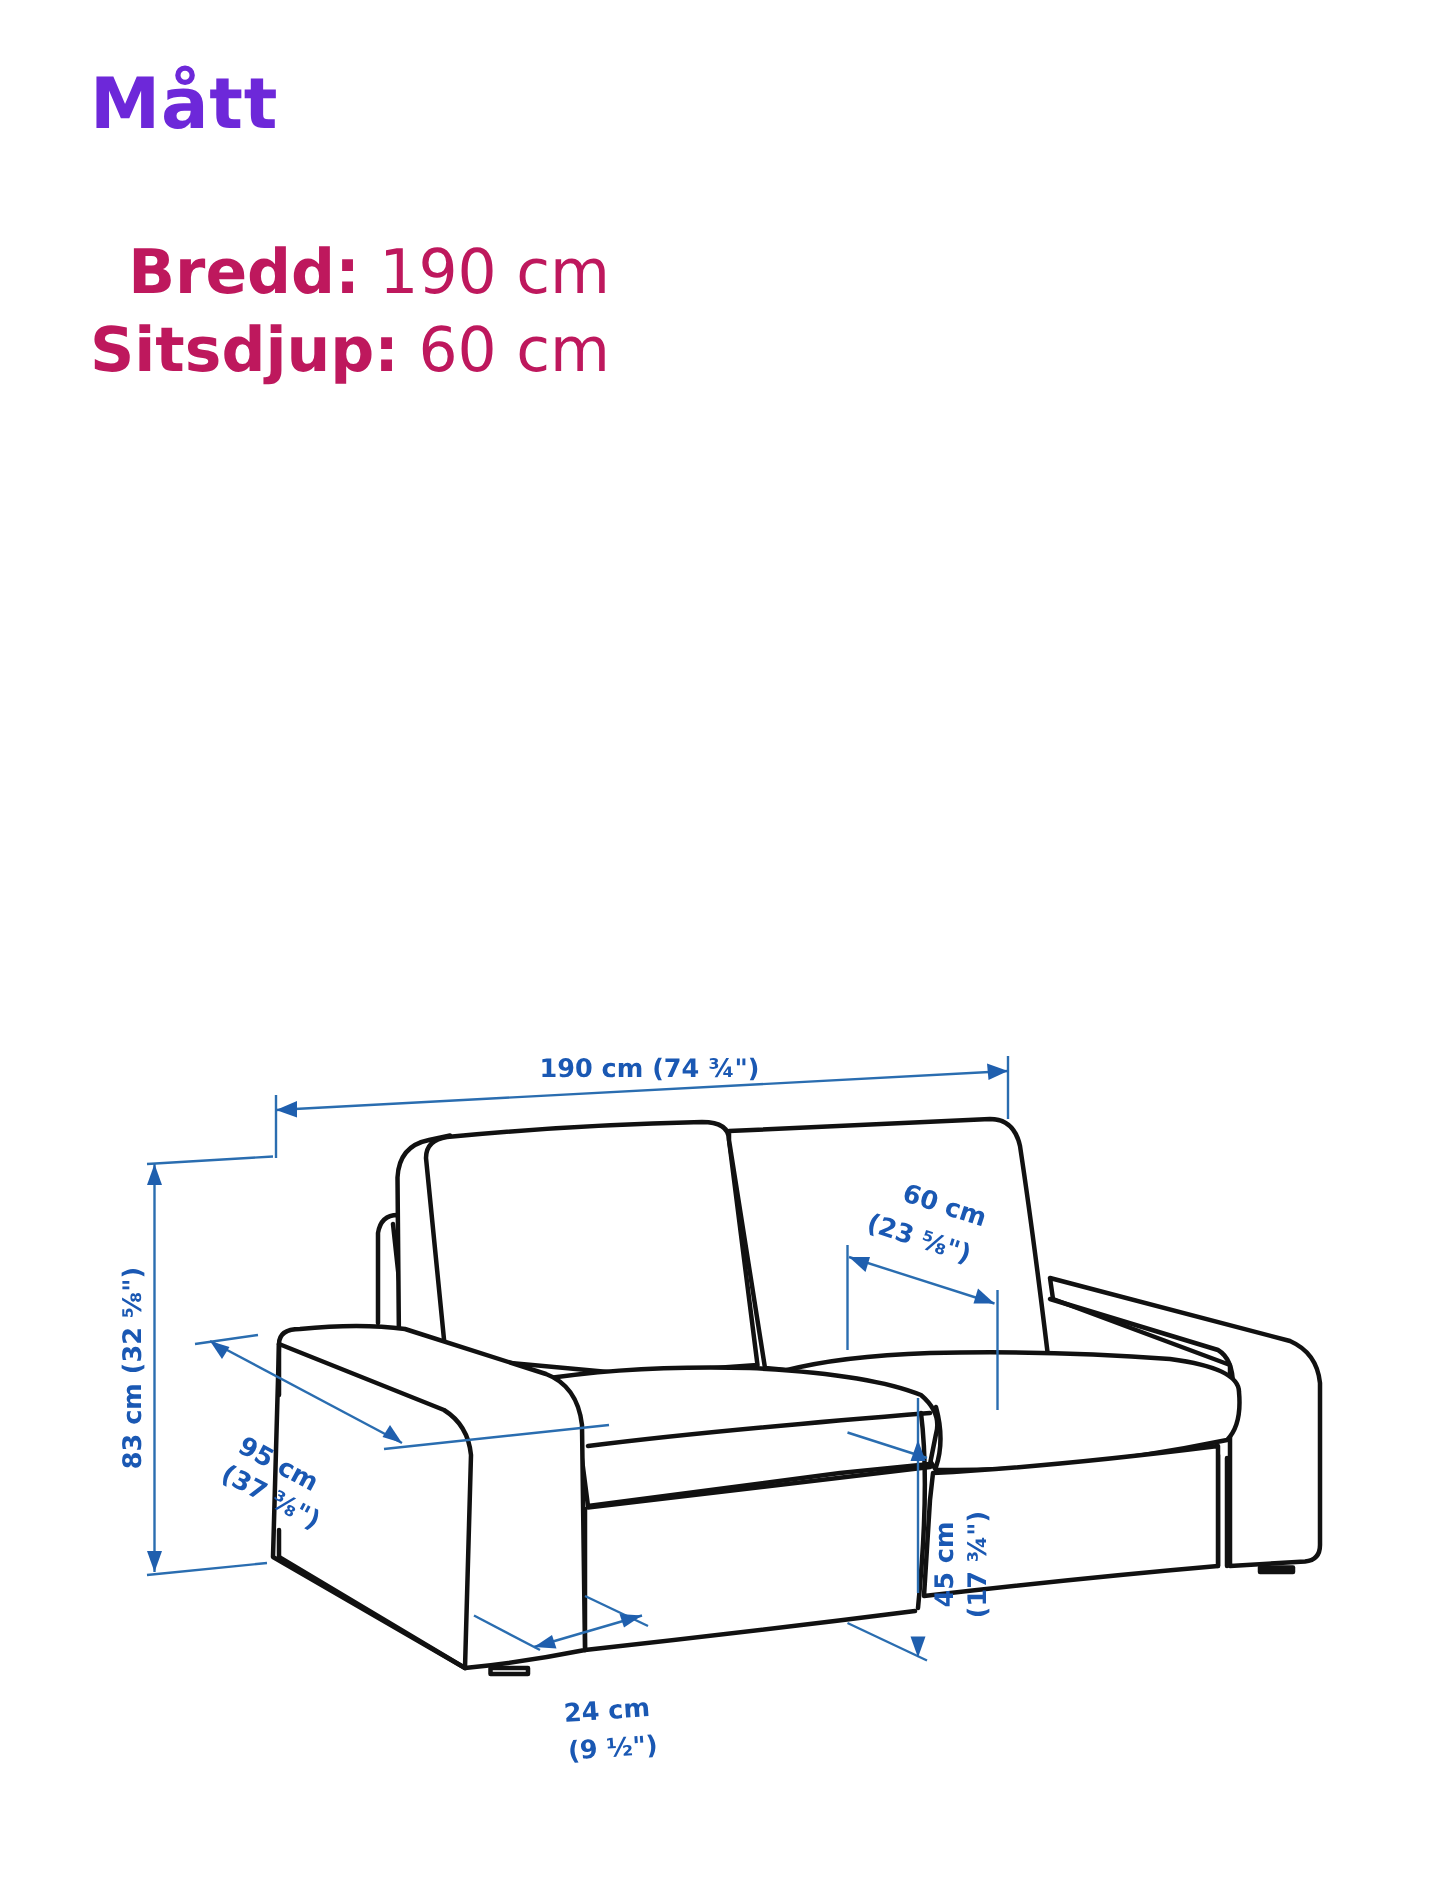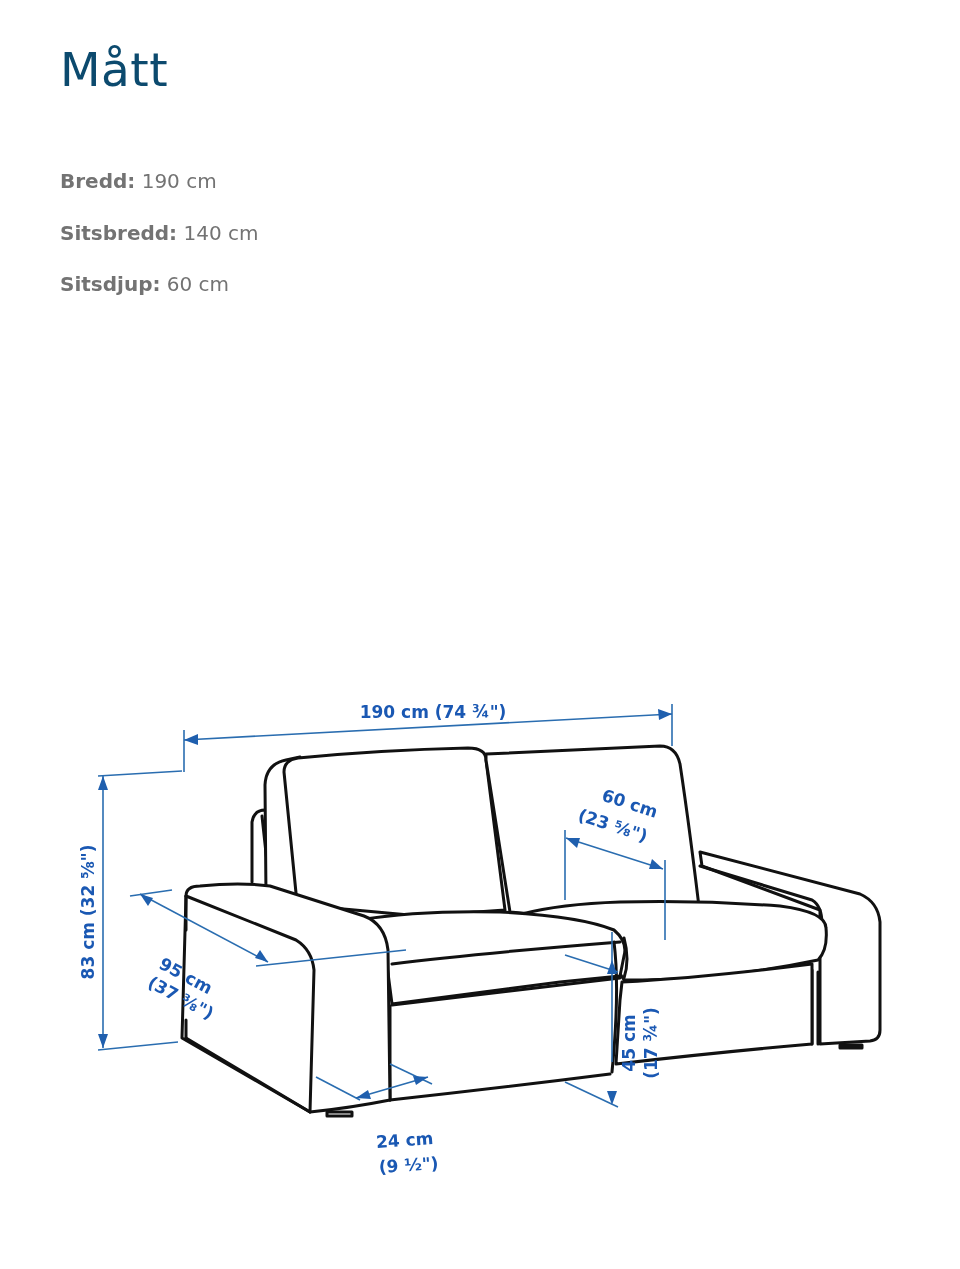--- a/index.html
+++ b/index.html
@@ -14,39 +14,40 @@
       overflow: hidden;
       font-family: "DejaVu Sans", "Liberation Sans", sans-serif;
       color: #484848;
     }
     .page-title {
       position: absolute;
       left: 60px;
       top: 44px;
       margin: 0;
       font-size: 47px;
-      font-weight: normal;
+      font-weight: bold;
       line-height: 1.1;
-      color: #0c4a6e;
+      color: #6d28d9;
       letter-spacing: 0.5px;
     }
     .spec-list {
       position: absolute;
       left: 60px;
       top: 156px;
       margin: 0;
       padding: 0;
       list-style: none;
     }
     .spec-row {
-      font-size: 20px;
+      font-size: 41px;
       line-height: 51.6px;
       height: 51.6px;
       white-space: nowrap;
-      color: #737373;
+      color: #be185d;
+      text-align: right;
     }
     .spec-label {
       font-weight: bold;
     }
     .spec-sep {
       font-weight: bold;
     }
     .spec-value {
       font-weight: normal;
     }
@@ -88,21 +89,20 @@
       font-size: 17px;
     }
   </style>
 </head>
 <body>
 
 <h1 class="page-title">Mått</h1>
 
 <ul class="spec-list">
   <li class="spec-row"><span class="spec-label">Bredd</span><span class="spec-sep">:</span> <span class="spec-value">190 cm</span></li>
-  <li class="spec-row"><span class="spec-label">Sitsbredd</span><span class="spec-sep">:</span> <span class="spec-value">140 cm</span></li>
   <li class="spec-row"><span class="spec-label">Sitsdjup</span><span class="spec-sep">:</span> <span class="spec-value">60 cm</span></li>
 </ul>
 
 <div class="diagram">
 
   <svg viewBox="0 0 960 560" xmlns="http://www.w3.org/2000/svg">
 
     <g class="outline">
 
       <path d="M 252 222 L 252 162 Q 254 150 265 150 L 268 152 L 280 236"></path>

